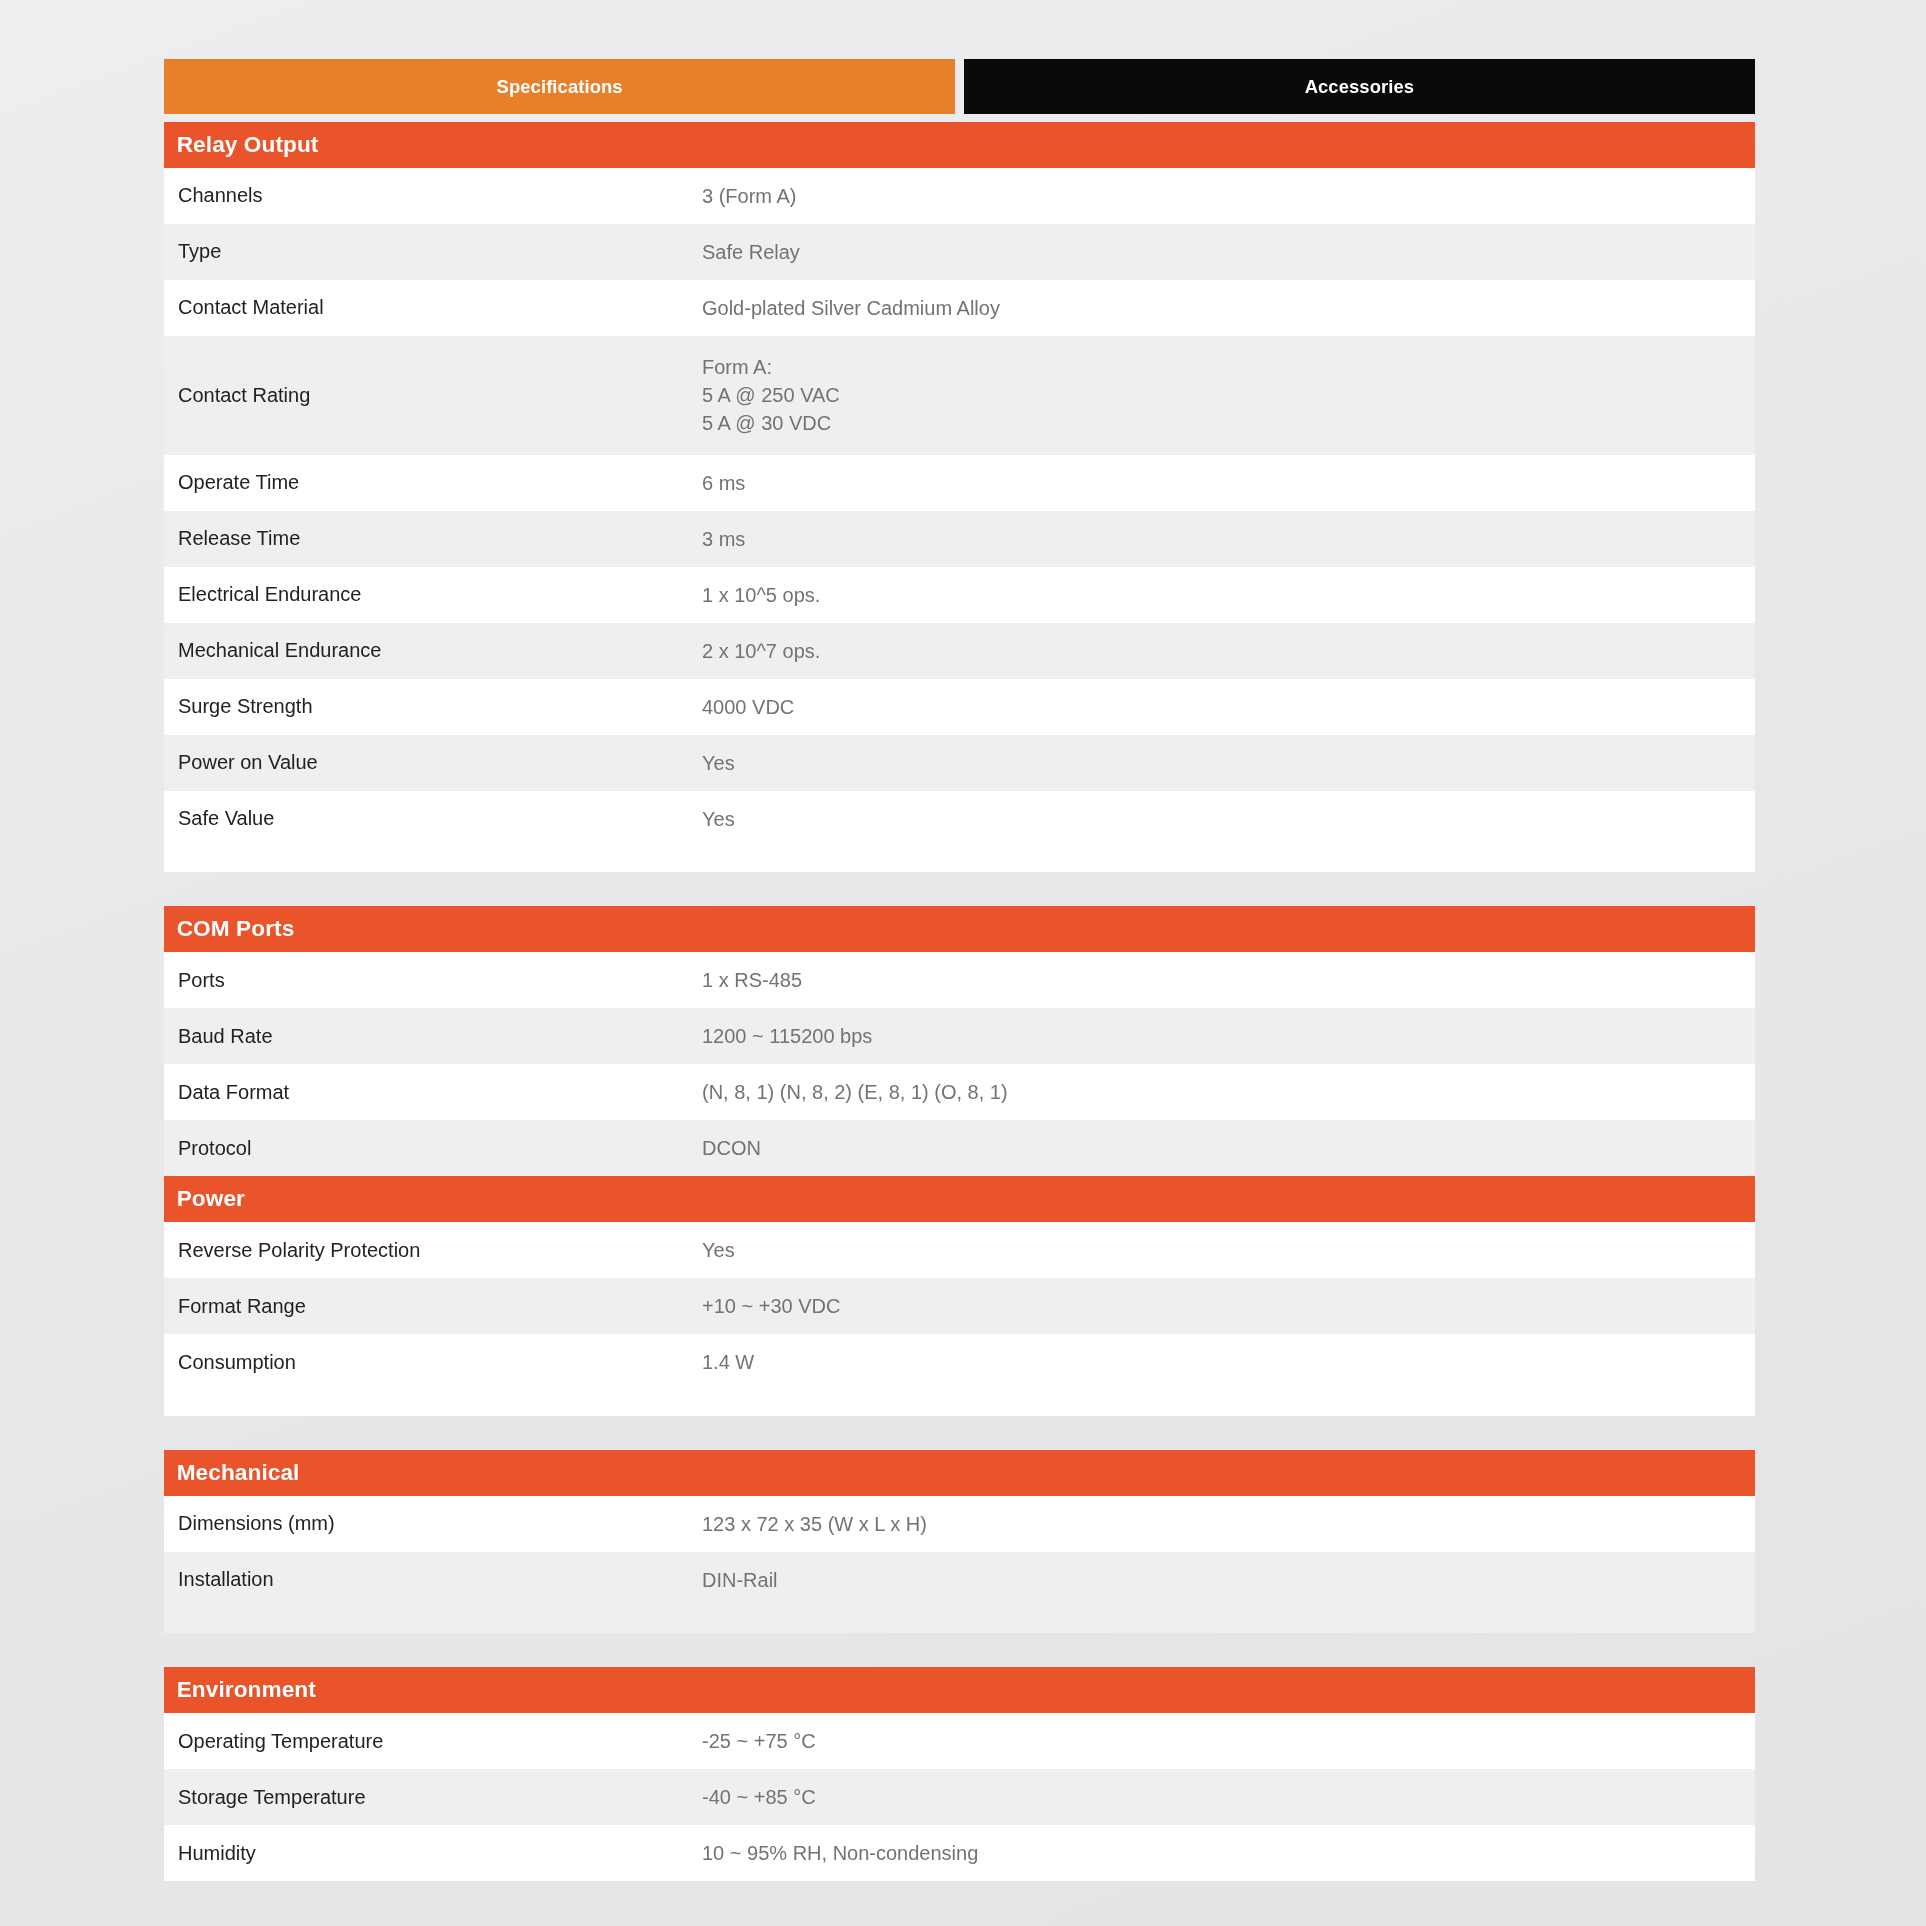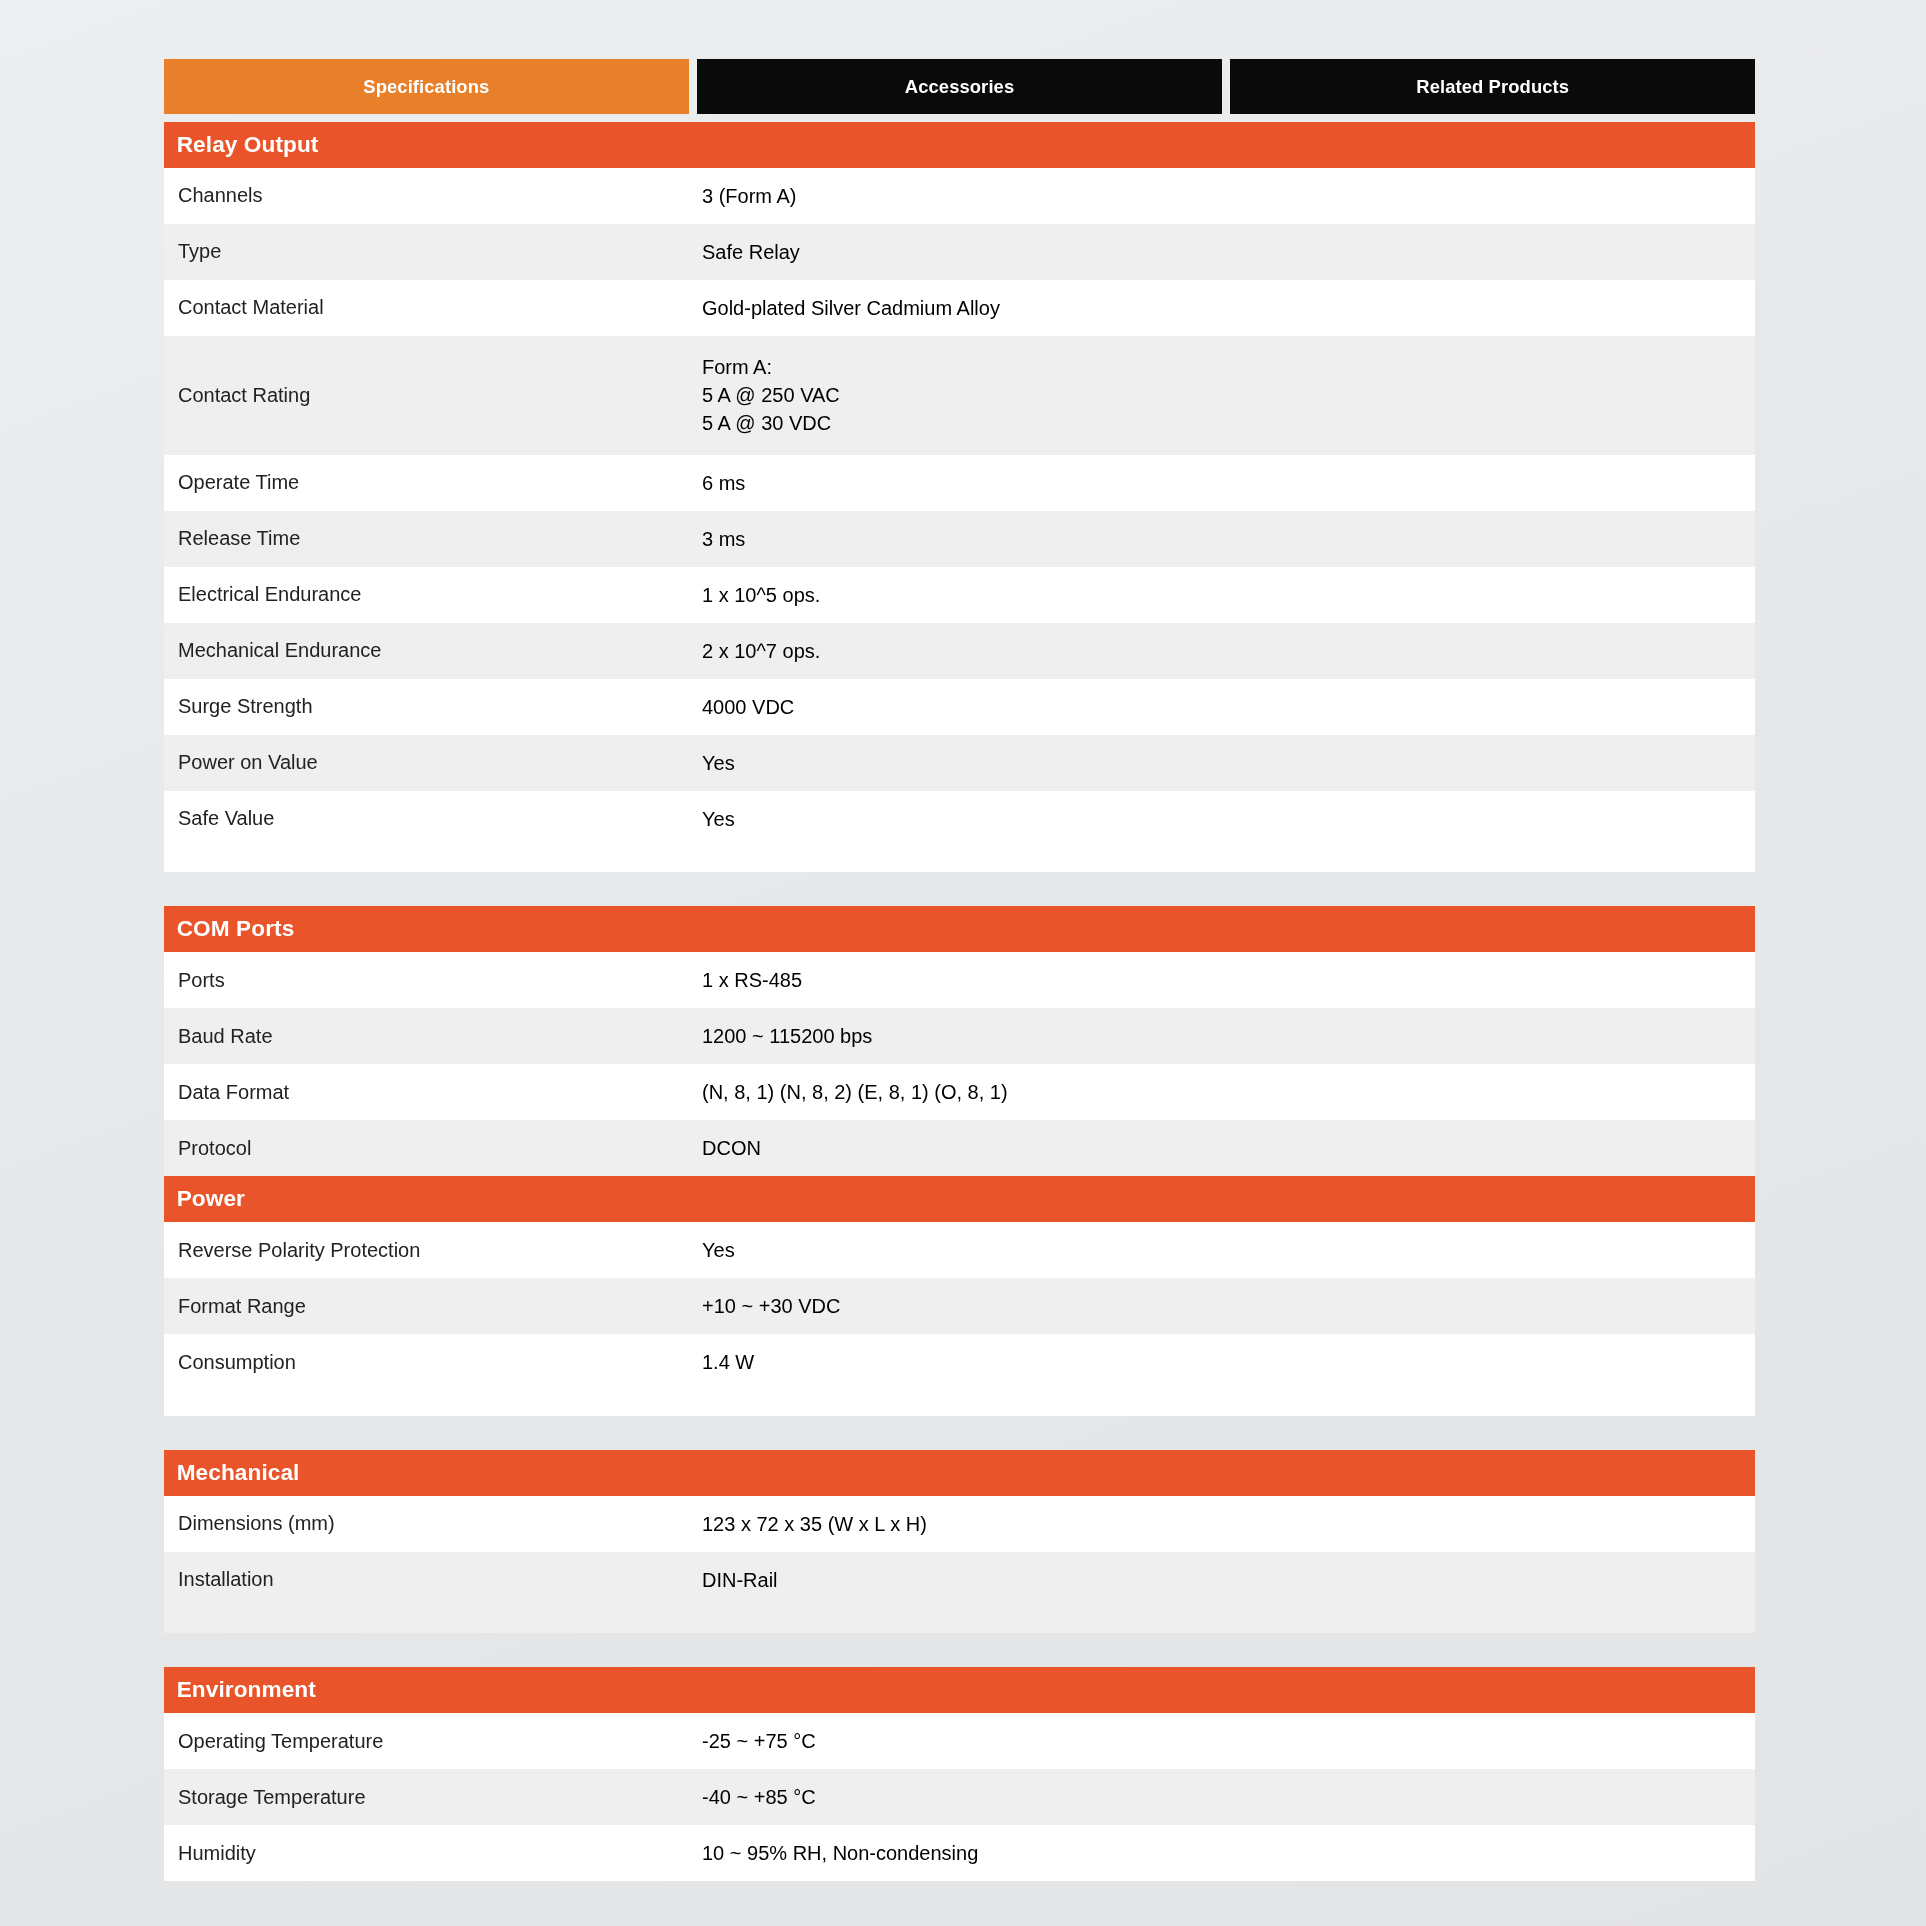--- a/index.html
+++ b/index.html
@@ -97,21 +97,21 @@
     flex: 0 0 538px;
     padding-left: 14px;
     box-sizing: border-box;
     color: #222222;
     font-size: 20px;
     line-height: 1.35;
   }
   .row .value {
     flex: 1 1 auto;
     padding-right: 4px;
-    color: #000000;
+    color: #737373;
     font-size: 20px;
     line-height: 1.42;
     white-space: pre-line;
   }
 
   
   .block-gap {
     height: 34px;
     background: transparent;
   }
@@ -128,23 +128,20 @@
 
 <div class="page">
   <div class="content">
 
     <div class="tabbar" id="tabbar">
         <div class="tab active">
           <span>Specifications</span>
         </div>
         <div class="tab">
           <span>Accessories</span>
-        </div>
-        <div class="tab">
-          <span>Related Products</span>
         </div>
       </div>
 
     <div class="spec-table" id="spec-table">
         <div>
           <div class="section-header">
             <span>Relay Output</span>
           </div>
           <div class="rows">
             <div class="row">

